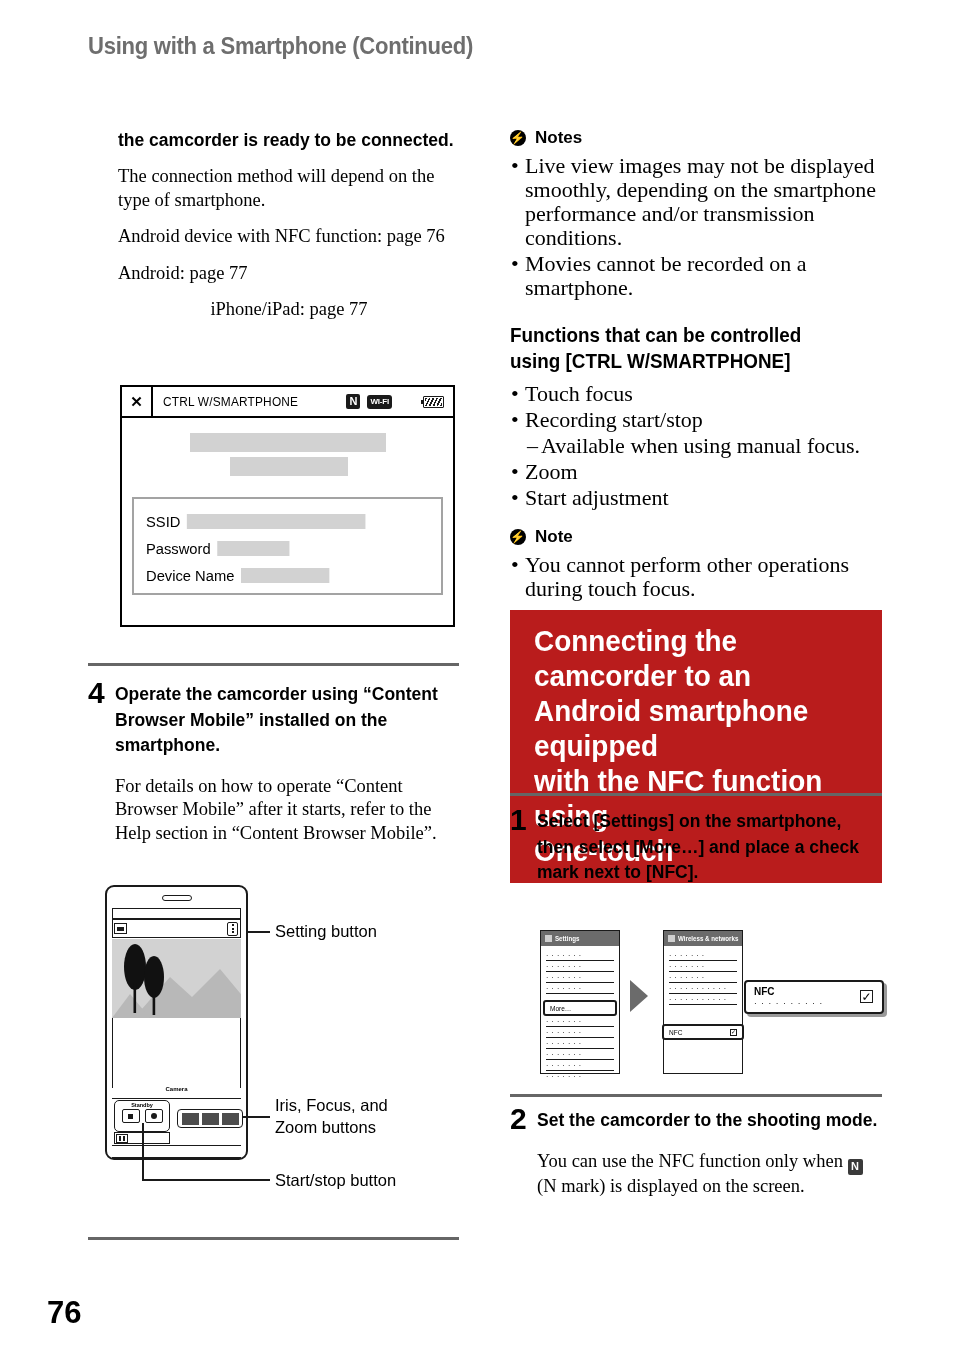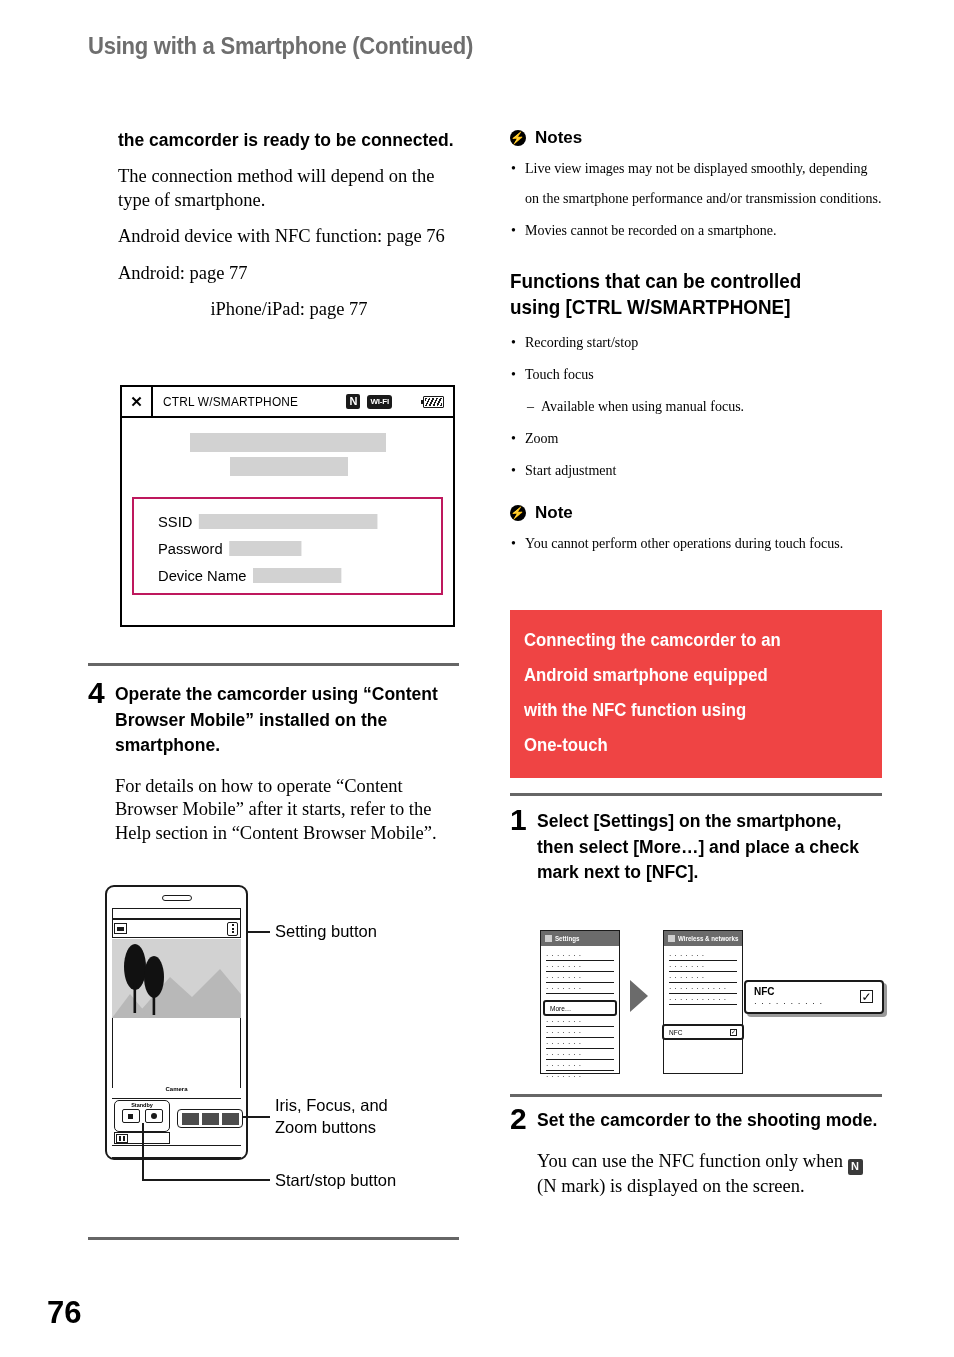--- a/index.html
+++ b/index.html
@@ -65,21 +65,21 @@
   .ico-batt .fillbars{
     width:100%;height:100%;
     background:repeating-linear-gradient(115deg,#1a1a1a 0 1.6px,#fff 1.6px 3.4px);
   }
   .ico-batt:before{
     content:"";position:absolute;left:-3px;top:3px;width:2px;height:4px;background:#1a1a1a;
   }
   .ph-bar{background:#d2d2d2;position:absolute;}
   .cam-box{
     position:absolute;left:10px;right:10px;top:110px;height:98px;
-    border:2px solid #be185d;box-sizing:border-box;padding:9px 12px 0 24px;
+    border:2px solid #a3a3a3;box-sizing:border-box;padding:9px 12px 0 12px;
   }
   .cam-row{
     display:flex;align-items:center;height:27px;
     font-family:"Liberation Sans", sans-serif;font-size:15.5px;
     transform:scaleX(0.95);transform-origin:left center;
   }
   .cam-row .lbl{white-space:nowrap;}
   .cam-row .val{height:15px;background:#d2d2d2;margin-left:7px;}
 
   
@@ -183,36 +183,36 @@
     font-family:"Liberation Sans", sans-serif;font-weight:bold;font-size:17px;
     margin:0 0 6px 0;
   }
   .note-badge{
     width:16px;height:16px;border-radius:50%;background:#000;color:#fff;
     font-family:"Liberation Sans", sans-serif;font-weight:bold;font-size:12px;
     display:flex;align-items:center;justify-content:center;line-height:1;
   }
   ul.bullets{margin:0;padding:0;list-style:none;}
   ul.bullets>li{
-    font-size:14px;line-height:30px;padding-left:15px;position:relative;margin-bottom:2px;
+    font-size:22px;line-height:24px;padding-left:15px;position:relative;margin-bottom:2px;
   }
   ul.bullets>li:before{content:"\2022";position:absolute;left:1px;top:0;}
   ul.bullets>li.dash{padding-left:31px;margin-bottom:2px;}
   ul.bullets>li.dash:before{content:"\2013";left:17px;}
 
   h2.secthead{
     font-family:"Liberation Sans", sans-serif;font-weight:bold;font-size:20.5px;
     line-height:25.5px;margin:0 0 9px 0;transform:scaleX(0.92);transform-origin:left center;
   }
 
   
   .banner{
-    background:#ef4444;color:#fff;padding:13px 14px 15px 14px;
+    background:#b91c1c;color:#fff;padding:13px 14px 15px 24px;
     font-family:"Liberation Sans", sans-serif;font-weight:bold;
-    font-size:18px;line-height:35px;
+    font-size:30px;line-height:35px;
   }
   .banner span{display:block;transform:scaleX(0.93);transform-origin:left center;}
 
   
   .and-wrap{position:absolute;left:540px;top:925px;width:345px;height:155px;}
   .and-scr{
     position:absolute;top:5px;width:80px;height:144px;
     border:1.6px solid #1a1a1a;background:#fff;box-sizing:border-box;
   }
   .and-scr .hdr{
@@ -416,22 +416,22 @@
       <span class="note-badge">⚡</span>
       <span>Notes</span>
     </div>
     <ul class="bullets">
       <li>Live view images may not be displayed smoothly, depending on the smartphone performance and/or transmission conditions.</li>
       <li>Movies cannot be recorded on a smartphone.</li>
     </ul>
 
     <h2 class="secthead" style="margin-top:22px;">Functions that can be controlled using [CTRL W/SMARTPHONE]</h2>
     <ul class="bullets">
+      <li>Touch focus</li>
       <li>Recording start/stop</li>
-      <li>Touch focus</li>
       <li class="dash">Available when using manual focus.</li>
       <li>Zoom</li>
       <li>Start adjustment</li>
     </ul>
 
     <div class="noteshead" style="margin-top:17px;">
       <span class="note-badge">⚡</span>
       <span>Note</span>
     </div>
     <ul class="bullets">

